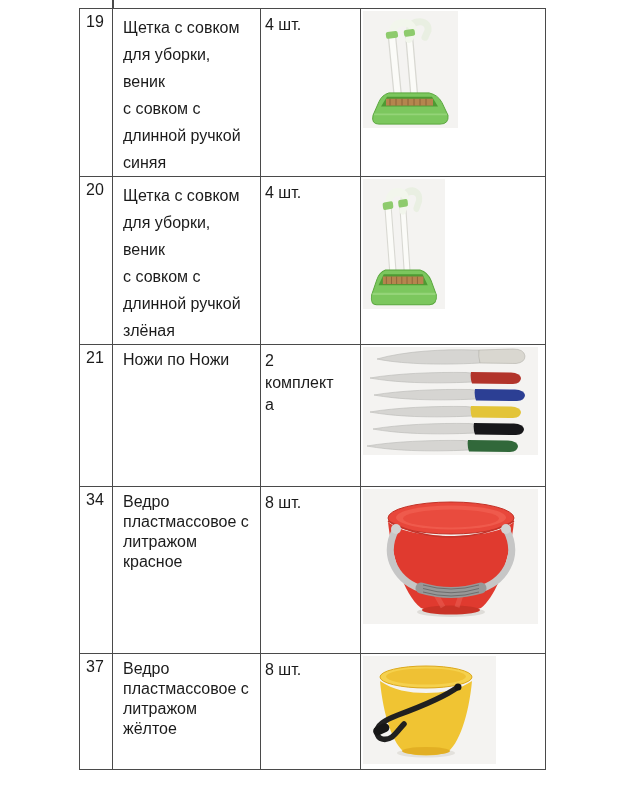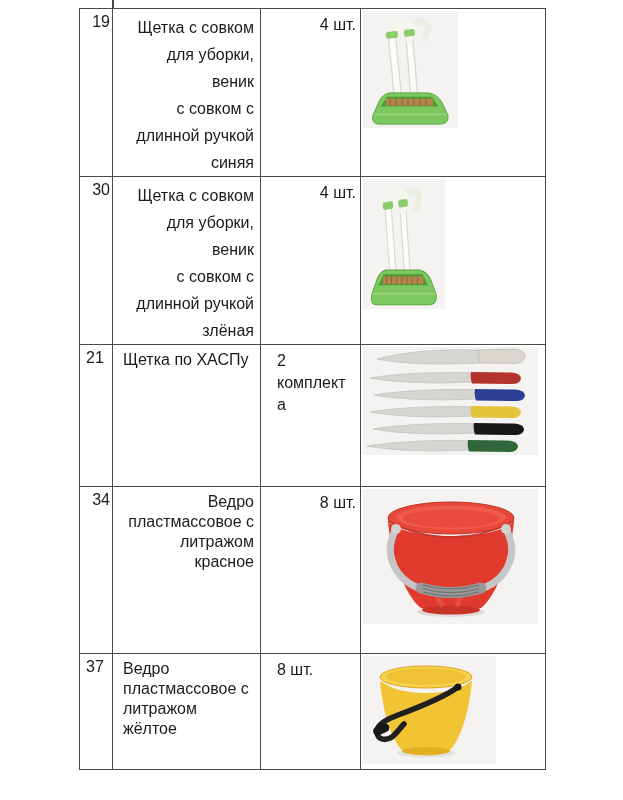--- a/index.html
+++ b/index.html
@@ -13,24 +13,24 @@
     border-collapse:collapse;table-layout:fixed;
   }
   table.doc td{
     border:1.5px solid #4a4a4a;vertical-align:top;
     font-size:16px;overflow:hidden;
   }
   col.c-num{width:33px;}
   col.c-desc{width:148px;}
   col.c-qty{width:100px;}
   col.c-photo{width:185px;}
-  tr.h167{height:167px;text-align:right;} tr.h142{height:142px;} tr.h116{height:116px;}
+  tr.h167{height:167px;} tr.h142{height:142px;} tr.h116{height:116px;}
   td.num{padding:4px 2px 0 6px;}
   td.desc{padding:5px 6px 0 10px;}
-  td.qty{padding:5px 4px 0 16px;}
+  td.qty{padding:5px 4px 0 4px;}
   td.photo{padding:2px 0 0 2px;}
   .pre{white-space:pre-line;display:block;}
   td.desc .pre{line-height:20px;}
   tr.wide td.desc .pre{line-height:27px;}
   td.qty .pre{line-height:22px;}
   svg{display:block;}
 </style>
 </head>
 <body>
 
@@ -76,21 +76,21 @@
           <path d="M24,88 L69,88 L75,98 L18,98 Z" fill="#4e9a33"></path>
           <rect x="23" y="90" width="47" height="7" fill="#b5854e"></rect>
           <path d="M27,90 v7 M33,90 v7 M39,90 v7 M45,90 v7 M51,90 v7 M57,90 v7 M63,90 v7" stroke="#8a6238" stroke-width="1"></path>
           <path d="M11,106 L84,106" stroke="#94d478" stroke-width="2"></path>
         </svg>
       </td>
     </tr>
 
     <tr class="h167 wide">
       <td class="num">
-        <span>30</span>
+        <span>20</span>
       </td>
       <td class="desc">
         <span class="pre">Щетка с совком
 для уборки, веник
 с совком с
 длинной ручкой
 злёная</span>
       </td>
       <td class="qty">
         <span class="pre">4 шт.</span>
@@ -115,21 +115,21 @@
           <path d="M11,106 L84,106" stroke="#94d478" stroke-width="2"></path>
         </svg>
       </td>
     </tr>
 
     <tr class="h142">
       <td class="num">
         <span>21</span>
       </td>
       <td class="desc">
-        <span class="pre">Щетка по ХАСПу</span>
+        <span class="pre">Ножи по Ножи</span>
       </td>
       <td class="qty">
         <span class="pre">2
 комплект
 а</span>
       </td>
       <td class="photo">
         <svg width="175" height="108" viewBox="0 0 175 108" aria-label="six-knives-colored-handles-photo">
           <rect width="175" height="108" fill="#f4f3f1"></rect>
 

